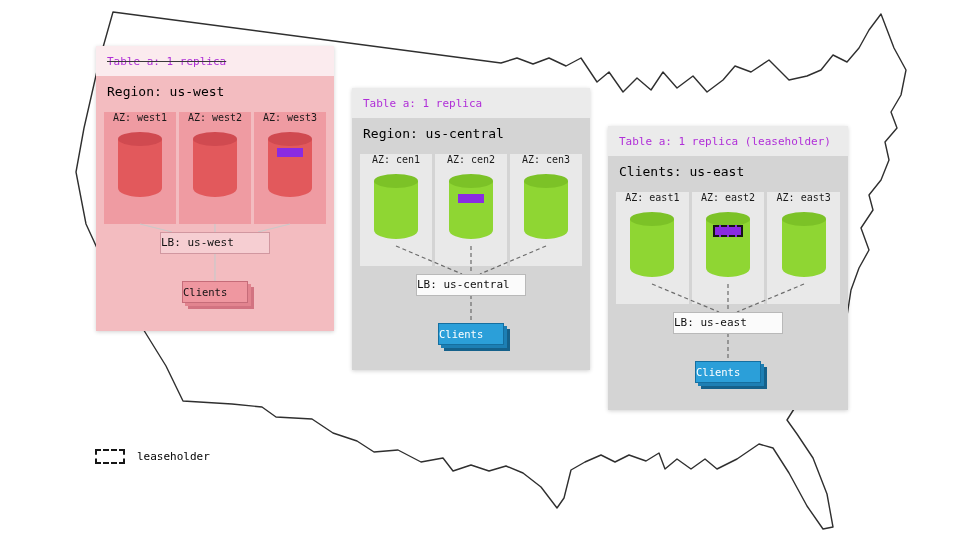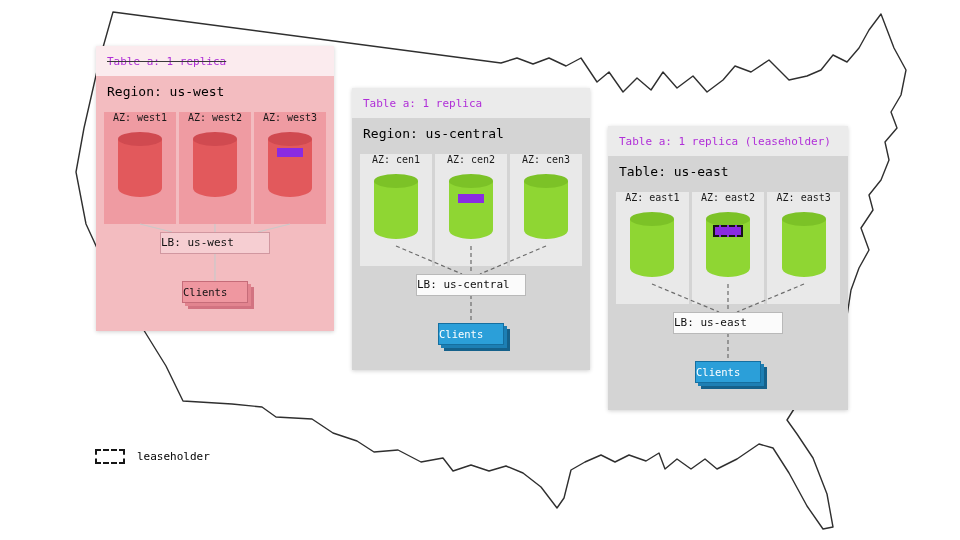--- a/index.html
+++ b/index.html
@@ -137,21 +137,21 @@
     </svg>
 
     <div class="lb gray-lb">LB: us-central</div>
     <div class="clients blue-clients">Clients</div>
   </div>
 
   <div class="card gray" style="left:608px;top:126px;width:240px;height:284px">
     <div class="card-header">
       <span class="table-label">Table a: 1 replica (leaseholder)</span>
     </div>
-    <div class="region-title">Table: us-east</div>
+    <div class="region-title">Clients: us-east</div>
 
     <div class="az-row">
       <div class="az gray-az">
         <span class="az-label">AZ: east1</span>
         <div class="cyl green"></div>
       </div>
       <div class="az gray-az">
         <span class="az-label">AZ: east2</span>
         <div class="cyl green">
           <div class="chip dashed"></div>

